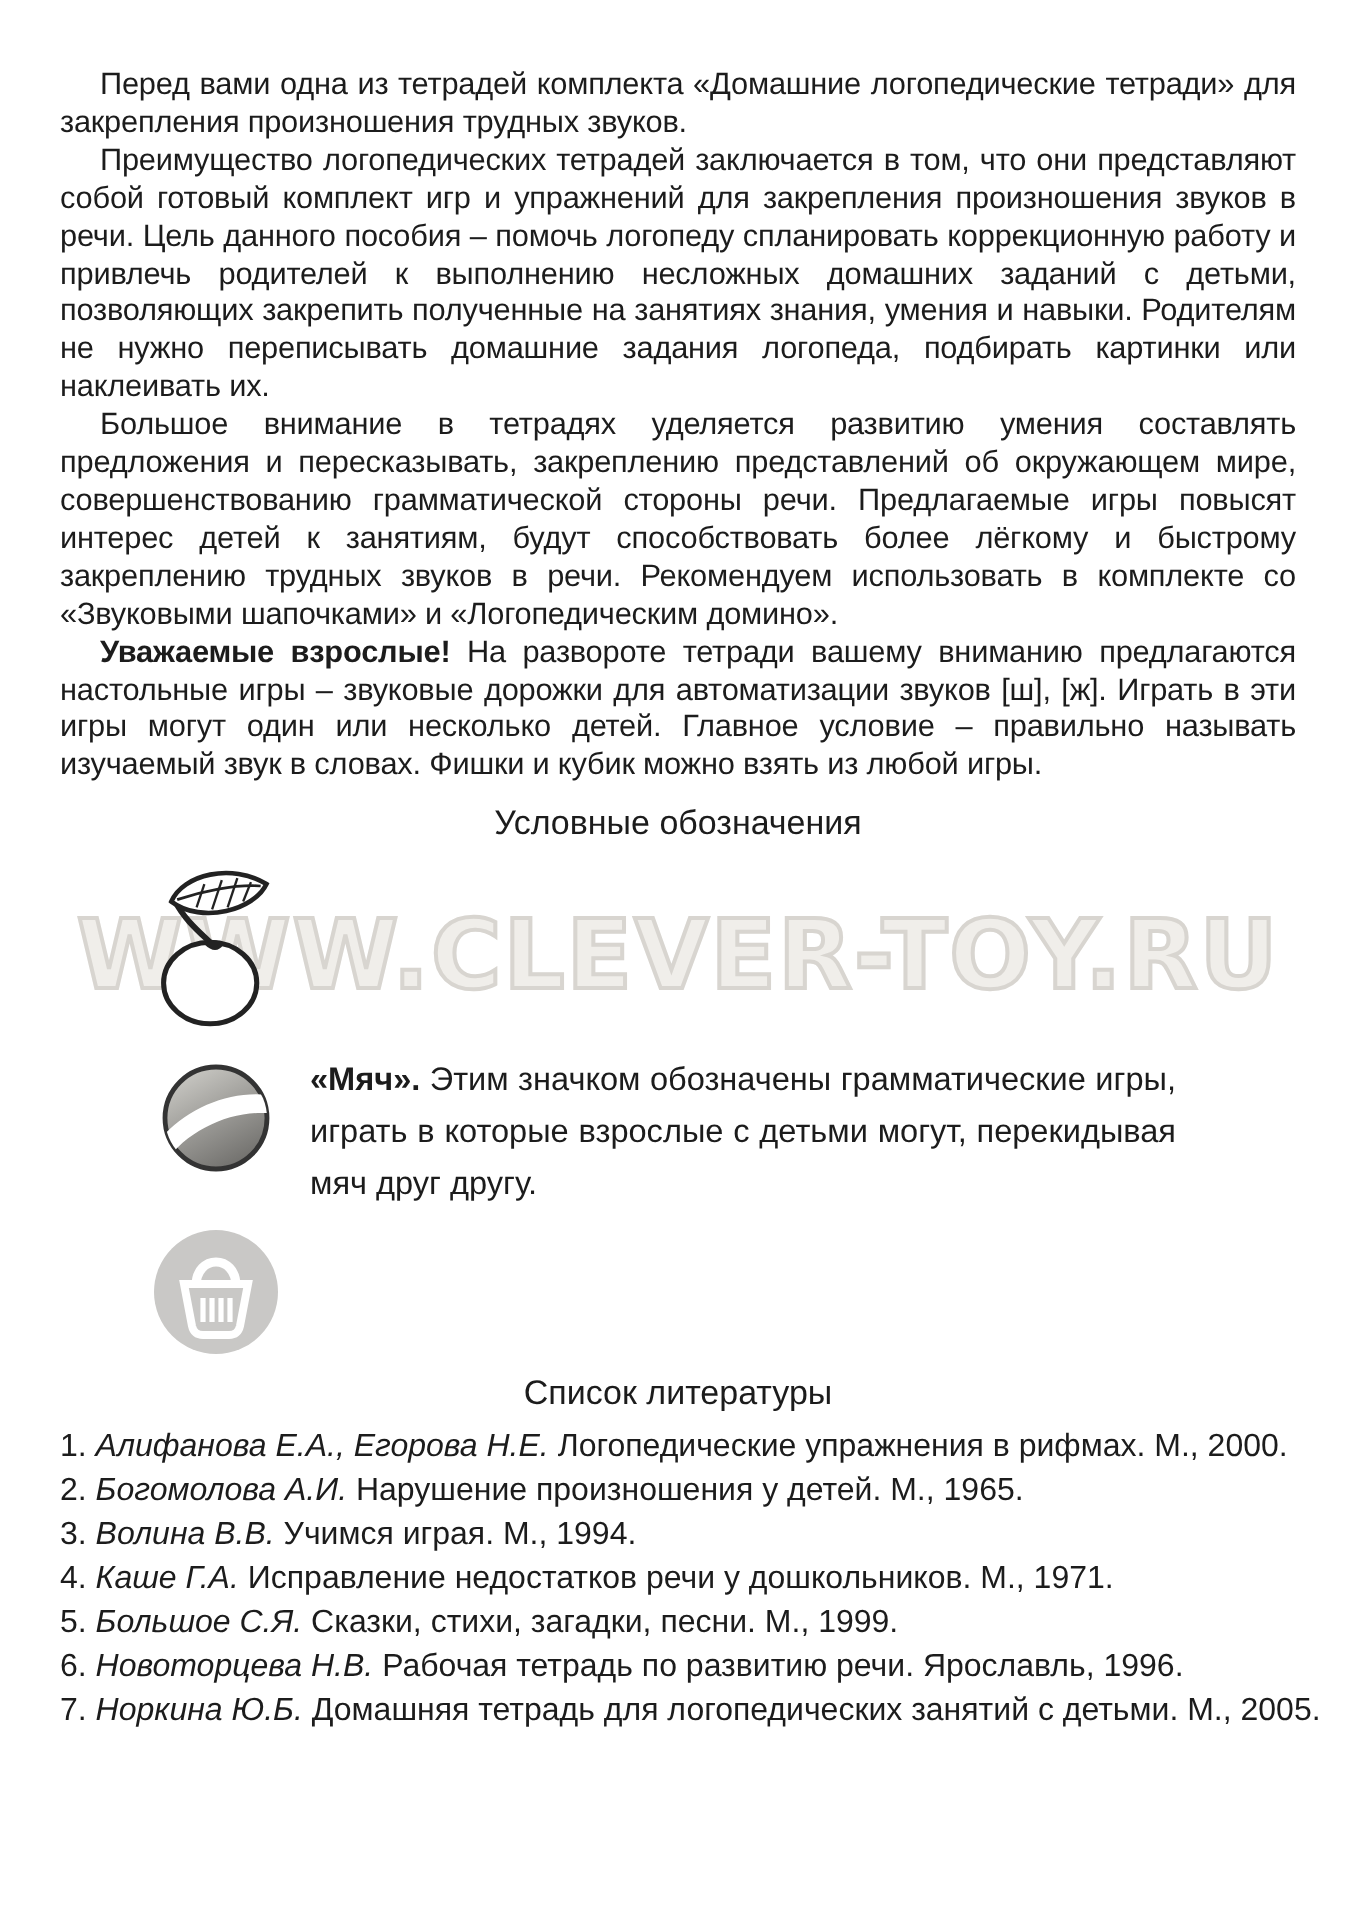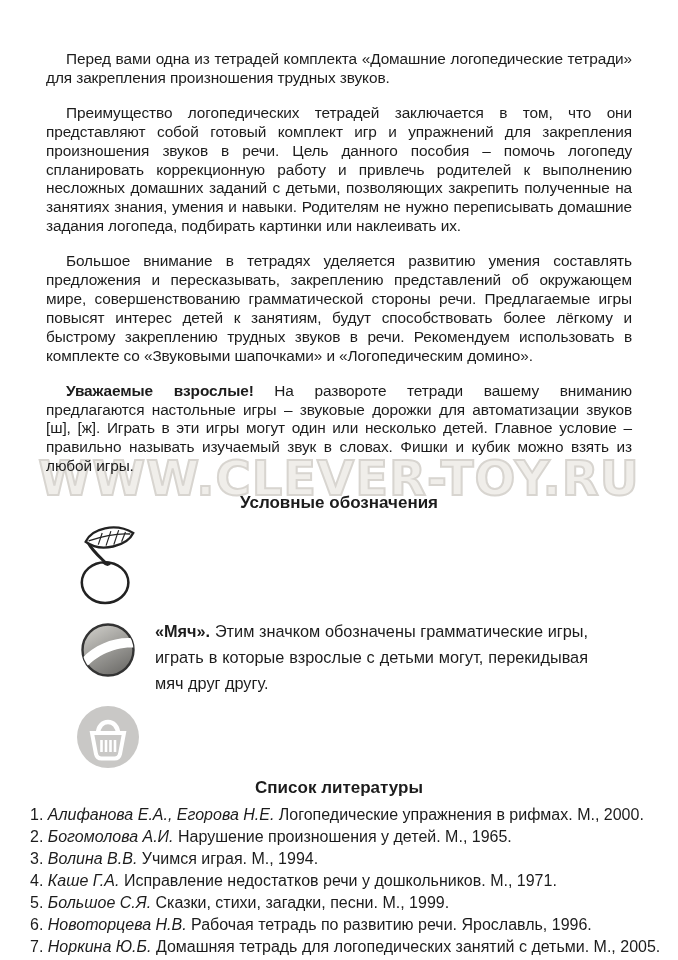--- a/index.html
+++ b/index.html
@@ -32,32 +32,32 @@
   }
   .content { position: relative; z-index: 1; }
   .page-title {
     margin: 0 0 18px 0;
     font-size: 24px;
     line-height: 26px;
     font-weight: bold;
     text-align: center;
   }
   .body-text p {
-    margin: 16px;
+    margin: 0;
     font-size: 15.4px;
     line-height: 18.9px;
     text-align: justify;
     text-indent: 20px;
     letter-spacing: -0.1px;
   }
   .section-heading {
     margin: 8px 0 0 0;
     font-size: 17px;
     line-height: 22px;
-    font-weight: bold;
+    font-weight: normal;
     text-align: center;
   }
   .legend { margin-top: 9px; }
   .legend-item {
     display: flex;
     align-items: flex-start;
     margin: 0 0 7px 45px;
   }
   .legend-item .icon-box {
     flex: 0 0 66px;

